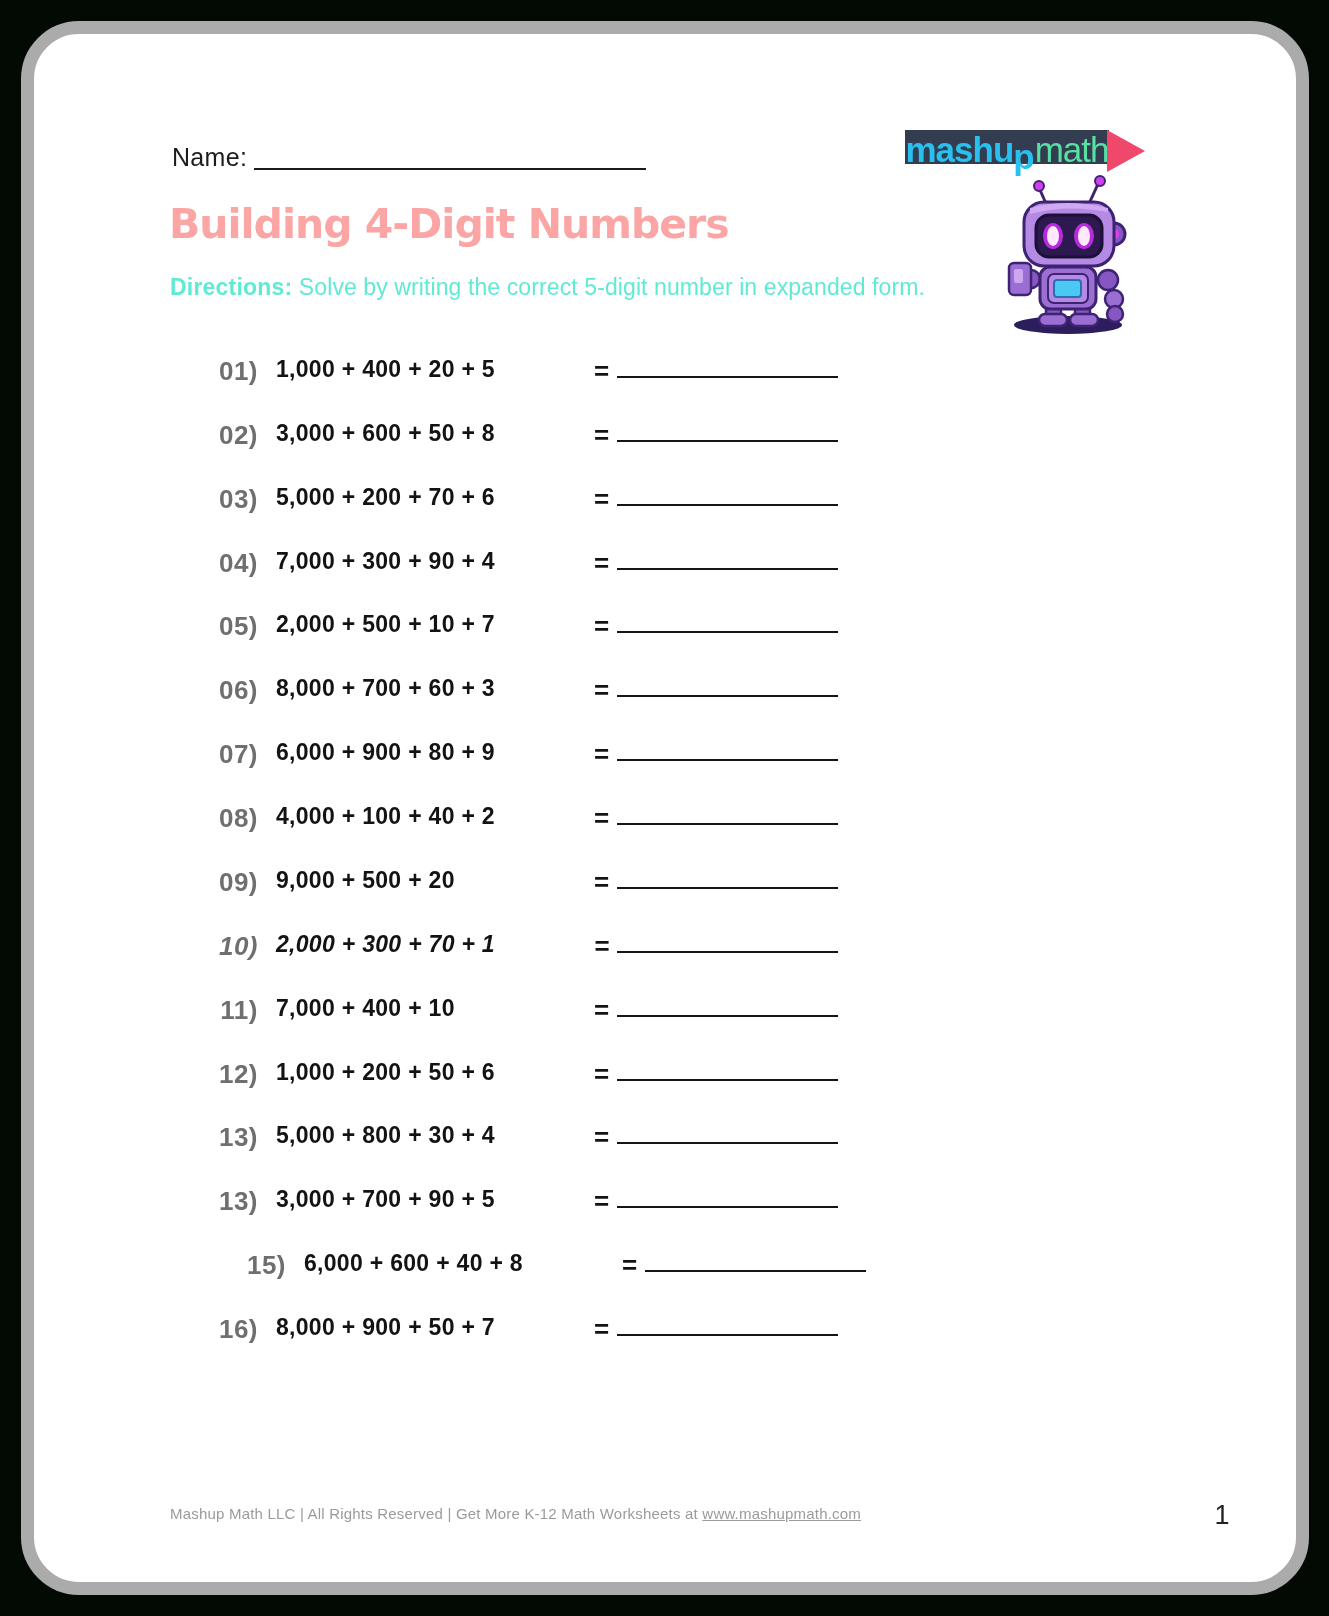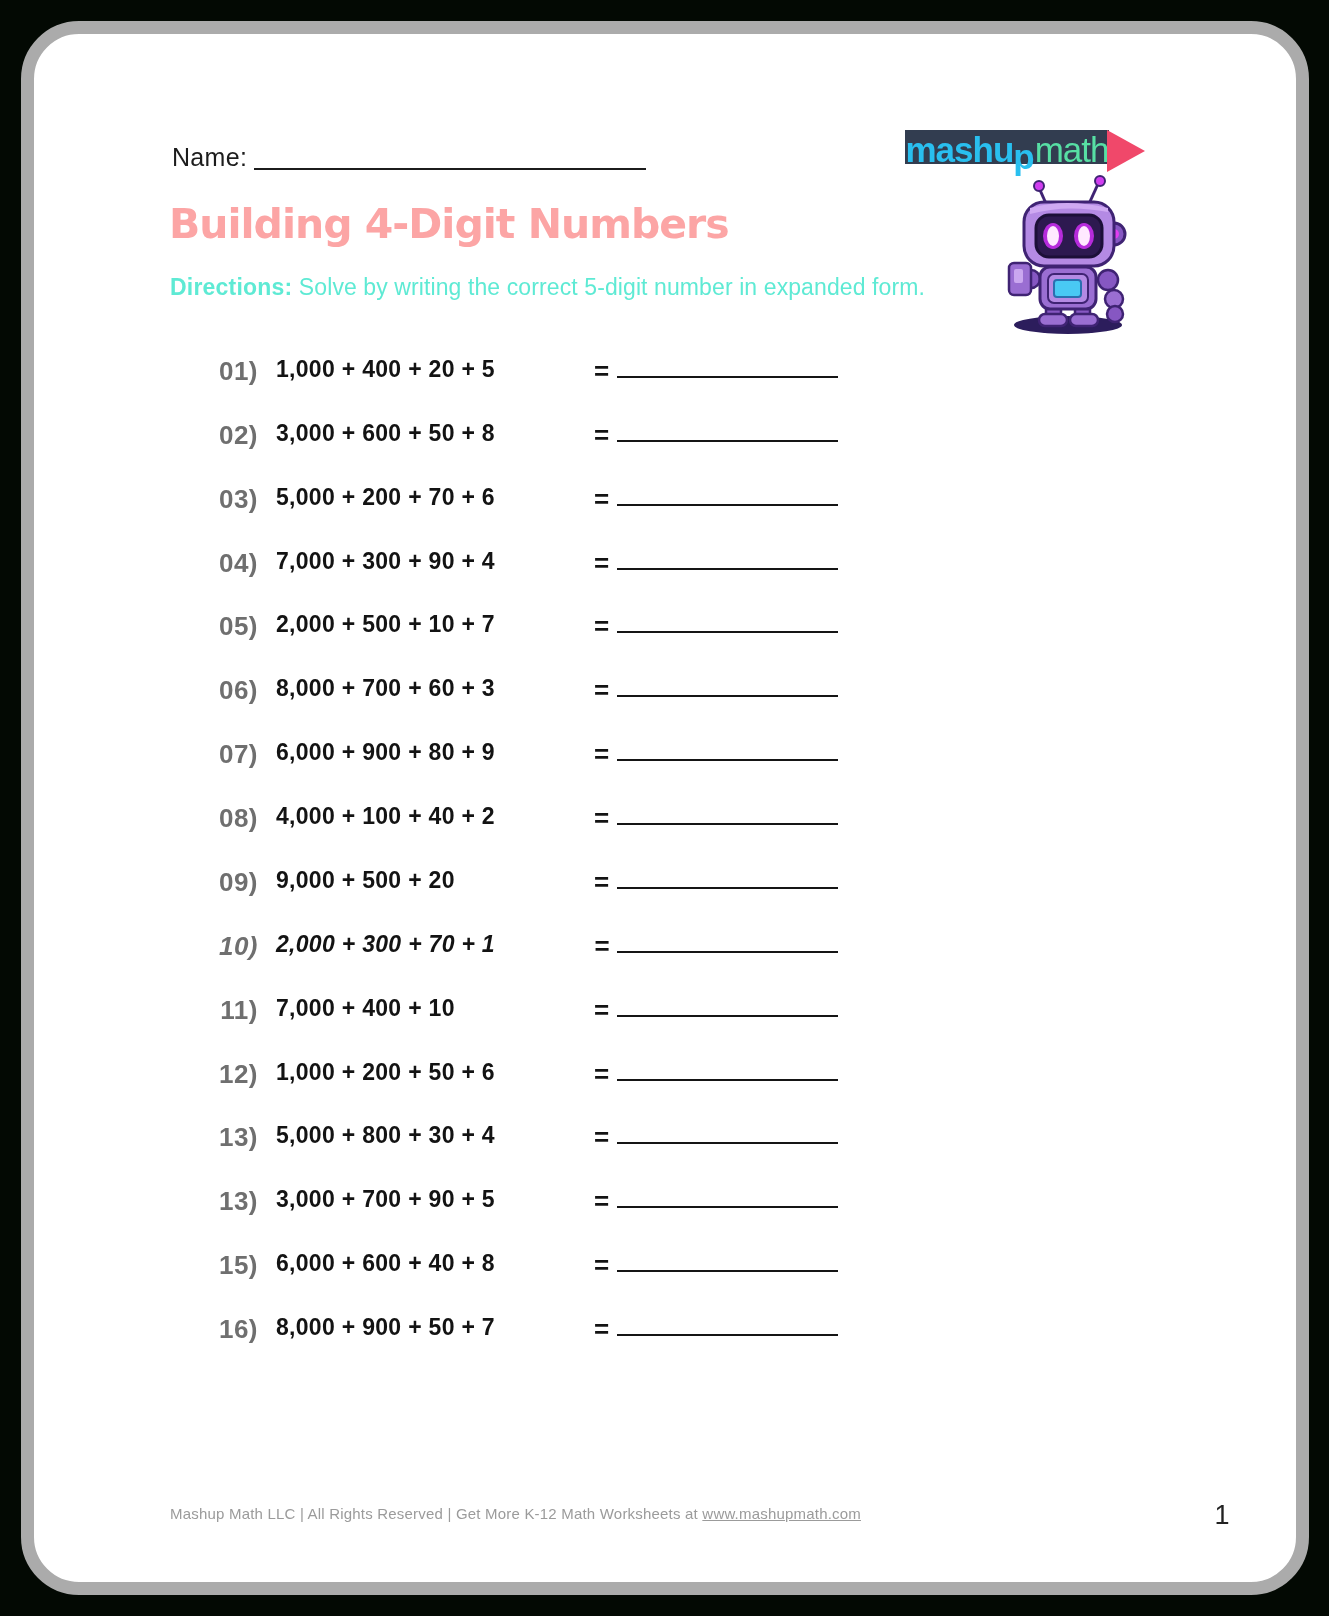--- a/index.html
+++ b/index.html
@@ -215,21 +215,21 @@
     <span class="p-expr">5,000 + 800 + 30 + 4</span>
     <span class="p-eq">=</span>
     <div class="p-line"></div>
   </div>
     <div class="p-row" style="top: 830.31px;">
     <span class="p-num">13)</span>
     <span class="p-expr">3,000 + 700 + 90 + 5</span>
     <span class="p-eq">=</span>
     <div class="p-line"></div>
   </div>
-    <div class="p-row" style="top: 894.18px;">
+    <div class="p-row" style="top: 894.18px; margin-left: 28px;">
     <span class="p-num">15)</span>
     <span class="p-expr">6,000 + 600 + 40 + 8</span>
     <span class="p-eq">=</span>
     <div class="p-line"></div>
   </div>
     <div class="p-row" style="top: 958.05px;">
     <span class="p-num">16)</span>
     <span class="p-expr">8,000 + 900 + 50 + 7</span>
     <span class="p-eq">=</span>
     <div class="p-line"></div>

